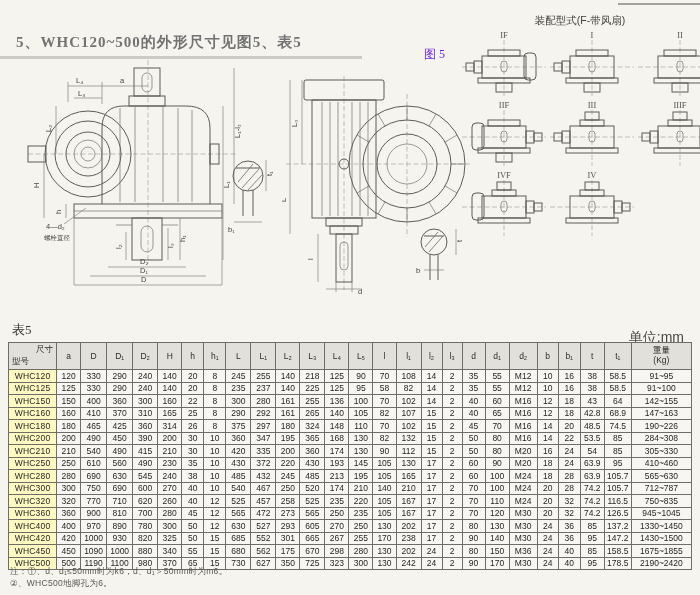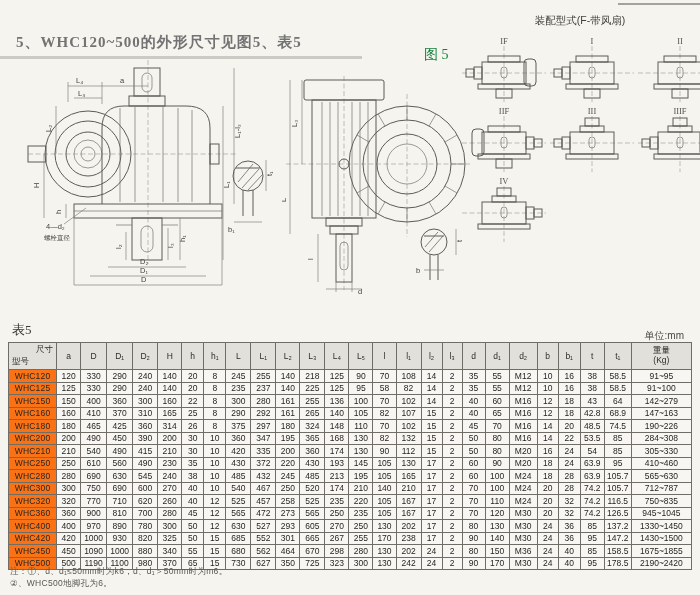--- a/index.html
+++ b/index.html
@@ -4,50 +4,50 @@
 <style>
   html,body{margin:0;padding:0;background:#e8e7e3;}
   #page{position:relative;width:700px;height:595px;background:#f5f4ef;overflow:hidden;
         font-family:"Liberation Sans",sans-serif;color:#2b2a27;}
   
   .streak{position:absolute;left:0;top:56px;width:362px;height:3px;background:#a9a7a0;opacity:.55;}
   .cornermark{position:absolute;right:0;top:3px;width:82px;height:2px;background:#8f8d86;opacity:.8;}
   .page-title{position:absolute;left:16px;top:33px;font-family:"Liberation Serif",serif;
         font-size:15px;font-weight:bold;letter-spacing:1px;color:#737373;}
   .fig-label{position:absolute;left:424px;top:46px;font-family:"Liberation Serif",serif;
-        font-size:14px;color:#15803d;}
+        font-size:12px;color:#6d28d9;}
   .table-label{position:absolute;left:12px;top:321px;font-family:"Liberation Serif",serif;
         font-size:13px;color:#3a3834;}
-  .unit-label{position:absolute;right:16px;top:329px;font-size:10px;color:#4a4843;margin-left:8px;}
+  .unit-label{position:absolute;right:16px;top:329px;font-size:14px;color:#4a4843;margin-left:8px;}
   
   svg .ln{fill:none;stroke:#5d5b55;stroke-width:1;}
   svg .lt{fill:none;stroke:#73716a;stroke-width:.7;}
   svg .cl{fill:none;stroke:#9b9990;stroke-width:.6;stroke-dasharray:5 2.5;}
   svg .dim{fill:none;stroke:#84827a;stroke-width:.7;}
   svg .hat{fill:none;stroke:#6a685f;stroke-width:.8;}
   svg text.dt{font-family:"Liberation Sans",sans-serif;font-size:7.5px;fill:#45433d;}
   svg text.dts{font-family:"Liberation Sans",sans-serif;font-size:6.5px;fill:#45433d;}
   #front-view{position:absolute;left:20px;top:56px;}
   #side-view{position:absolute;left:282px;top:72px;}
   
   #assembly{position:absolute;left:462px;top:14px;width:236px;height:316px;}
-  #assembly .atitle{text-align:center;font-size:10.5px;color:#413f39;margin-bottom:8px;}
+  #assembly .atitle{text-align:center;font-size:10.5px;color:#413f39;margin-bottom:2px;}
   #assembly .agrid{display:grid;grid-template-columns:1fr 1fr 1fr;grid-auto-rows:70px;
         column-gap:4px;}
   #assembly .acell{display:flex;flex-direction:column;align-items:center;}
   #assembly .alabel{font-size:8.5px;color:#55534c;height:10px;line-height:10px;
         font-family:"Liberation Serif",serif;}
   
   #dimtable{position:absolute;left:8px;top:342px;border-collapse:collapse;table-layout:fixed;
         width:684px;border-radius:21px;}
   #dimtable th,#dimtable td{border:1px solid #6f6d66;padding:0;text-align:center;
         font-weight:normal;overflow:hidden;white-space:nowrap;}
   #dimtable thead th{background:#e2e0da;font-size:8.5px;height:26px;color:#2e2c28;}
   #dimtable td{background:#f7f6f2;font-size:8.5px;height:11.5px;line-height:1;color:#262522;}
-  #dimtable td.model{background:#f97316;font-size:8.5px;letter-spacing:.2px;}
+  #dimtable td.model{background:#fef9c3;font-size:8.5px;letter-spacing:.2px;}
   #dimtable th.wt{white-space:pre-line;line-height:1.15;margin-left:8px;}
   .corner{position:relative;background:
         linear-gradient(to bottom right,transparent calc(50% - .6px),#6f6d66 calc(50% - .6px),
         #6f6d66 calc(50% + .6px),transparent calc(50% + .6px)) #e2e0da;}
   .corner .tr{position:absolute;top:1px;right:3px;font-size:8.5px;}
   .corner .bl{position:absolute;bottom:1px;left:3px;font-size:8.5px;}
   
   #notes{position:absolute;left:10px;top:565px;font-size:8.5px;color:#5a5851;line-height:12px;
         letter-spacing:.3px;}
 </style>
@@ -297,20 +297,35 @@
             <rect class="ln" x="30" y="10" width="24" height="6"></rect>
             <rect class="ln" x="20" y="16" width="44" height="22"></rect>
             <rect class="ln" x="16" y="38" width="52" height="5"></rect>
             <rect class="lt" x="39" y="21" width="6" height="11" rx="3"></rect>
             <rect class="ln" x="4" y="23" width="8" height="8"></rect>
             <rect class="ln" x="12" y="21" width="8" height="12"></rect>
             <rect class="ln" x="62" y="13" width="12" height="27" rx="4"></rect>
           </svg>
         </div>
         <div class="acell">
+          <div class="alabel">IVF</div>
+          <svg width="84" height="56" viewBox="0 0 84 56">
+            <line class="cl" x1="0" y1="27" x2="84" y2="27"></line>
+            <line class="cl" x1="42" y1="0" x2="42" y2="56"></line>
+            <rect class="ln" x="35" y="2" width="14" height="8"></rect>
+            <rect class="ln" x="30" y="10" width="24" height="6"></rect>
+            <rect class="ln" x="20" y="16" width="44" height="22"></rect>
+            <rect class="ln" x="16" y="38" width="52" height="5"></rect>
+            <rect class="lt" x="39" y="21" width="6" height="11" rx="3"></rect>
+            <rect class="ln" x="72" y="23" width="8" height="8"></rect>
+            <rect class="ln" x="64" y="21" width="8" height="12"></rect>
+            <rect class="ln" x="10" y="13" width="12" height="27" rx="4"></rect>
+          </svg>
+        </div>
+        <div class="acell">
           <div class="alabel">IV</div>
           <svg width="84" height="56" viewBox="0 0 84 56">
             <line class="cl" x1="0" y1="27" x2="84" y2="27"></line>
             <line class="cl" x1="42" y1="0" x2="42" y2="56"></line>
             <rect class="ln" x="35" y="2" width="14" height="8"></rect>
             <rect class="ln" x="30" y="10" width="24" height="6"></rect>
             <rect class="ln" x="20" y="16" width="44" height="22"></rect>
             <rect class="ln" x="16" y="38" width="52" height="5"></rect>
             <rect class="lt" x="39" y="21" width="6" height="11" rx="3"></rect>
             <rect class="ln" x="72" y="23" width="8" height="8"></rect>
@@ -459,21 +474,21 @@
           <td>102</td>
           <td>14</td>
           <td>2</td>
           <td>40</td>
           <td>60</td>
           <td>M16</td>
           <td>12</td>
           <td>18</td>
           <td>43</td>
           <td>64</td>
-          <td>142~279</td>
+          <td>142~155</td>
         </tr>
         <tr>
           <td class="model">WHC160</td>
           <td>160</td>
           <td>410</td>
           <td>370</td>
           <td>310</td>
           <td>165</td>
           <td>25</td>
           <td>8</td>
@@ -780,21 +795,21 @@
           <td class="model">WHC450</td>
           <td>450</td>
           <td>1090</td>
           <td>1000</td>
           <td>880</td>
           <td>340</td>
           <td>55</td>
           <td>15</td>
           <td>680</td>
           <td>562</td>
-          <td>464</td>
+          <td>175</td>
           <td>670</td>
           <td>298</td>
           <td>280</td>
           <td>130</td>
           <td>202</td>
           <td>24</td>
           <td>2</td>
           <td>80</td>
           <td>150</td>
           <td>M36</td>

